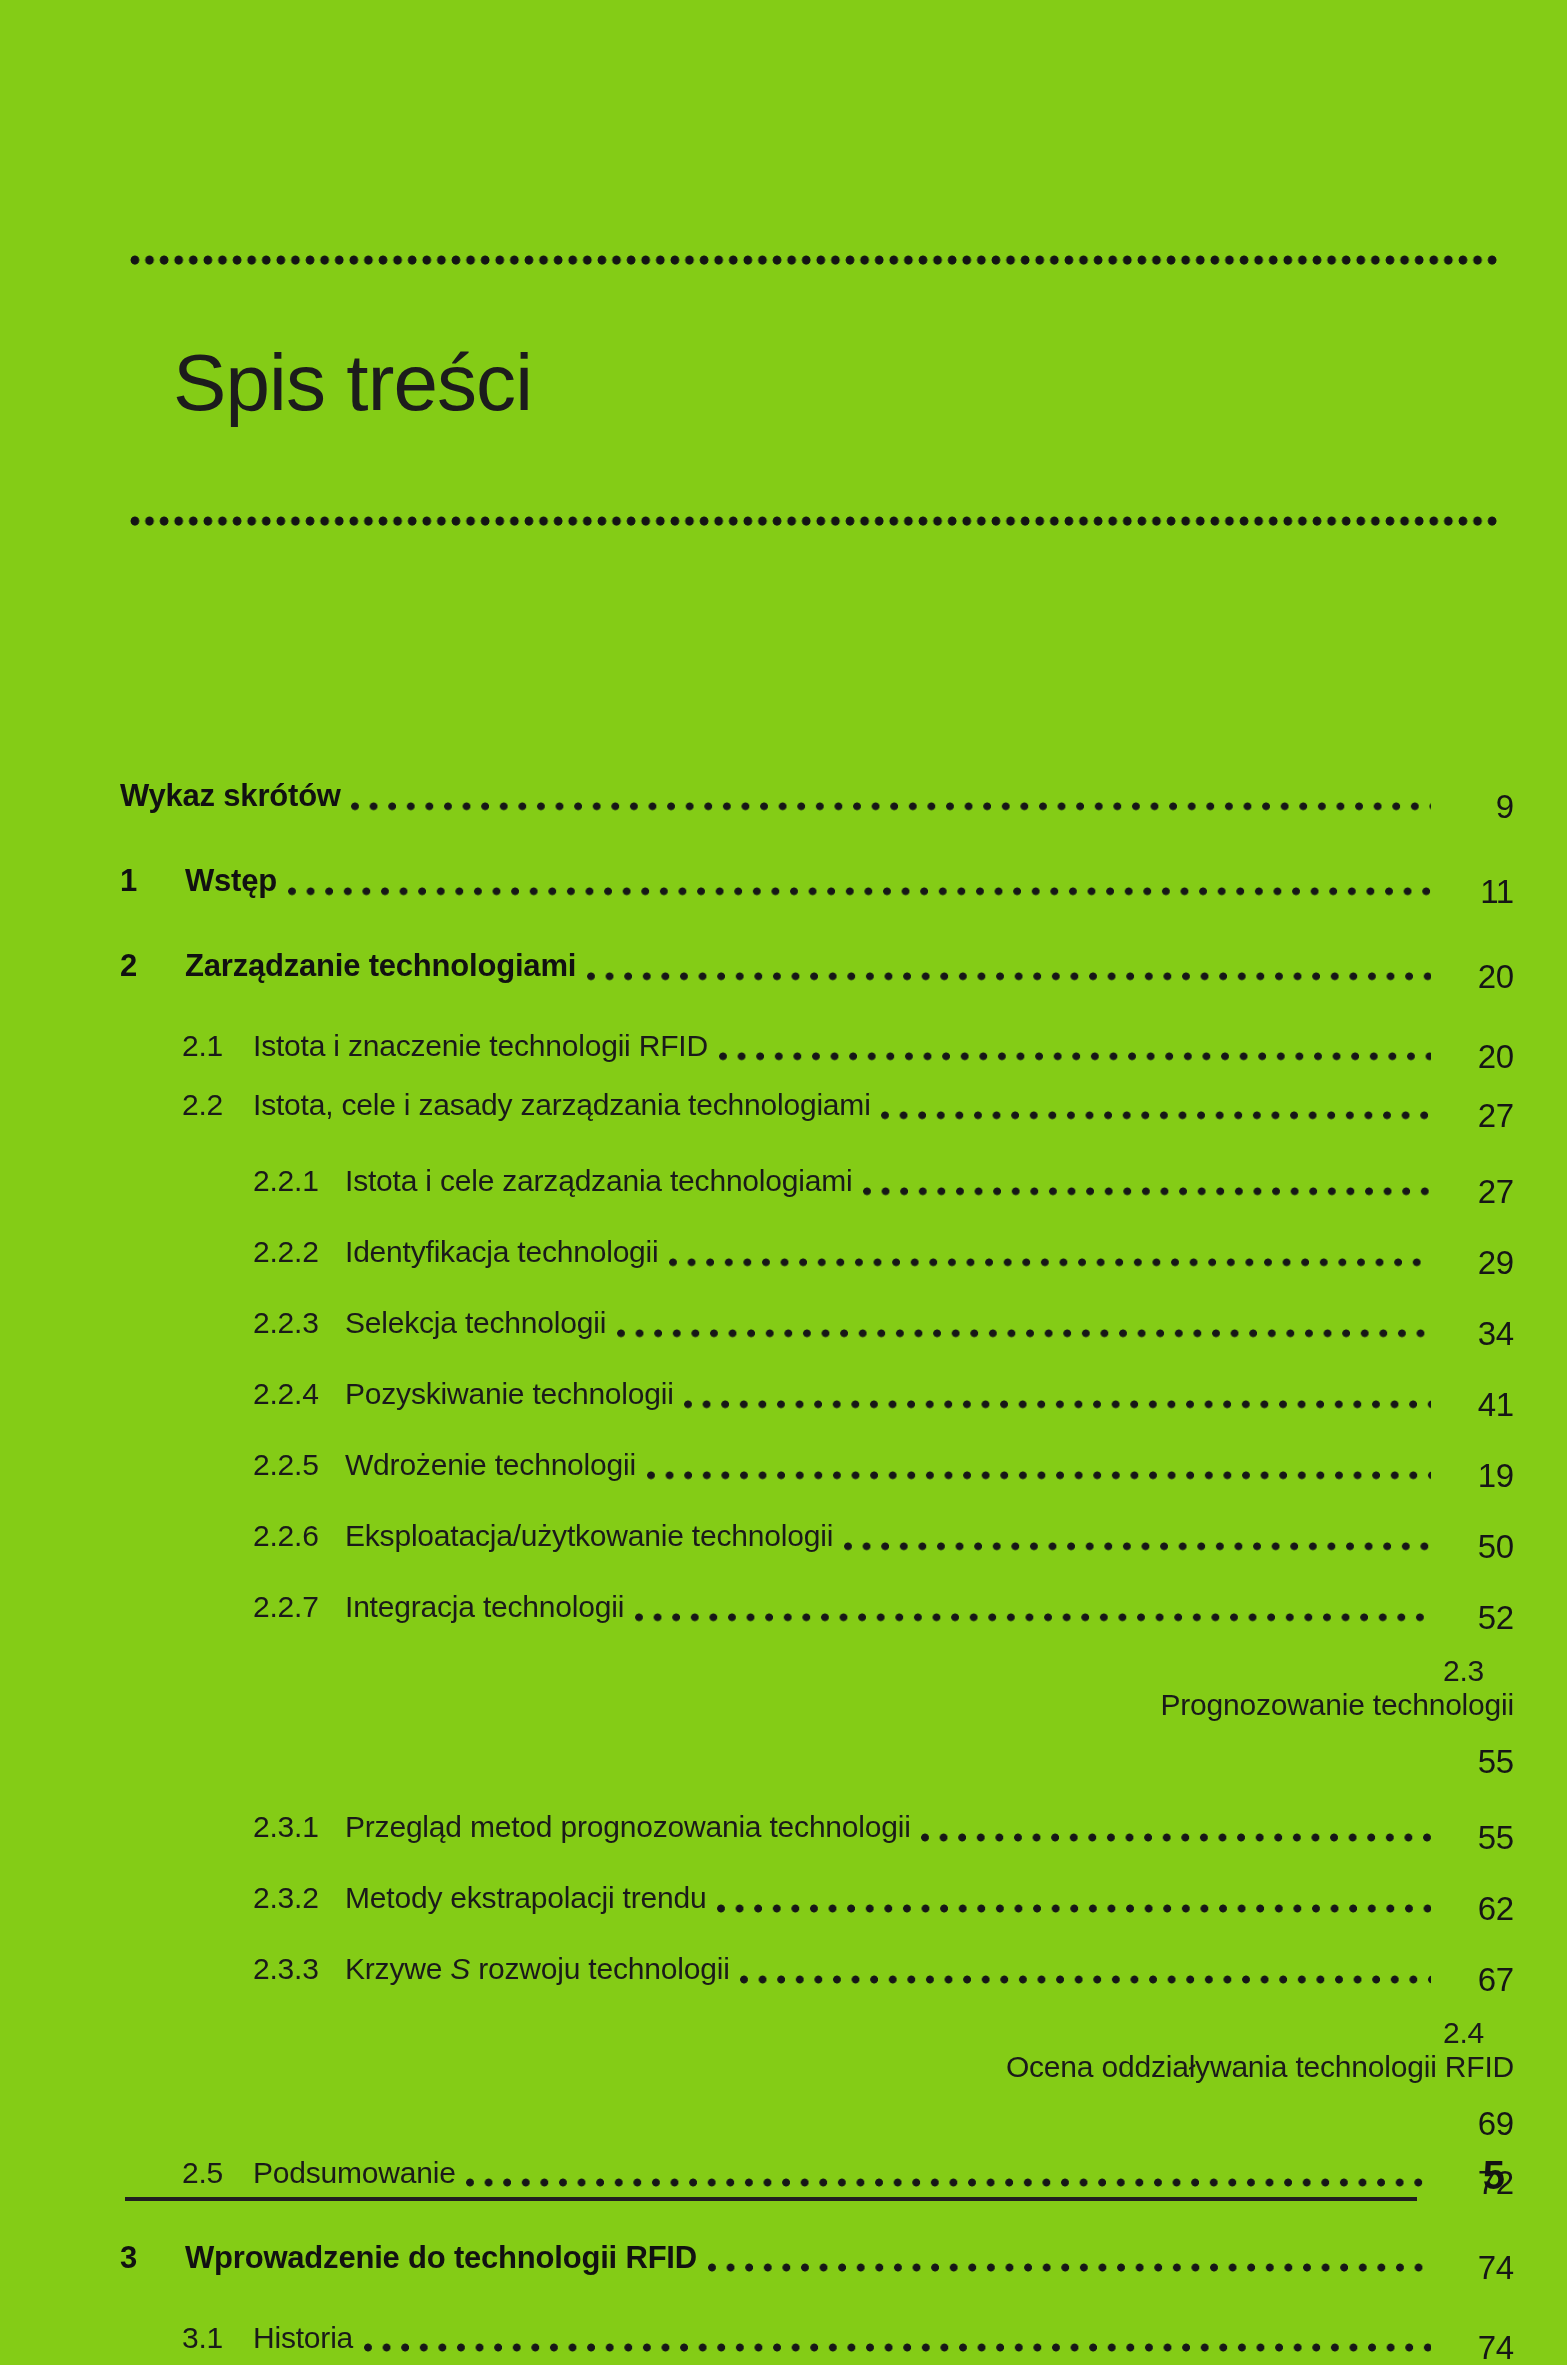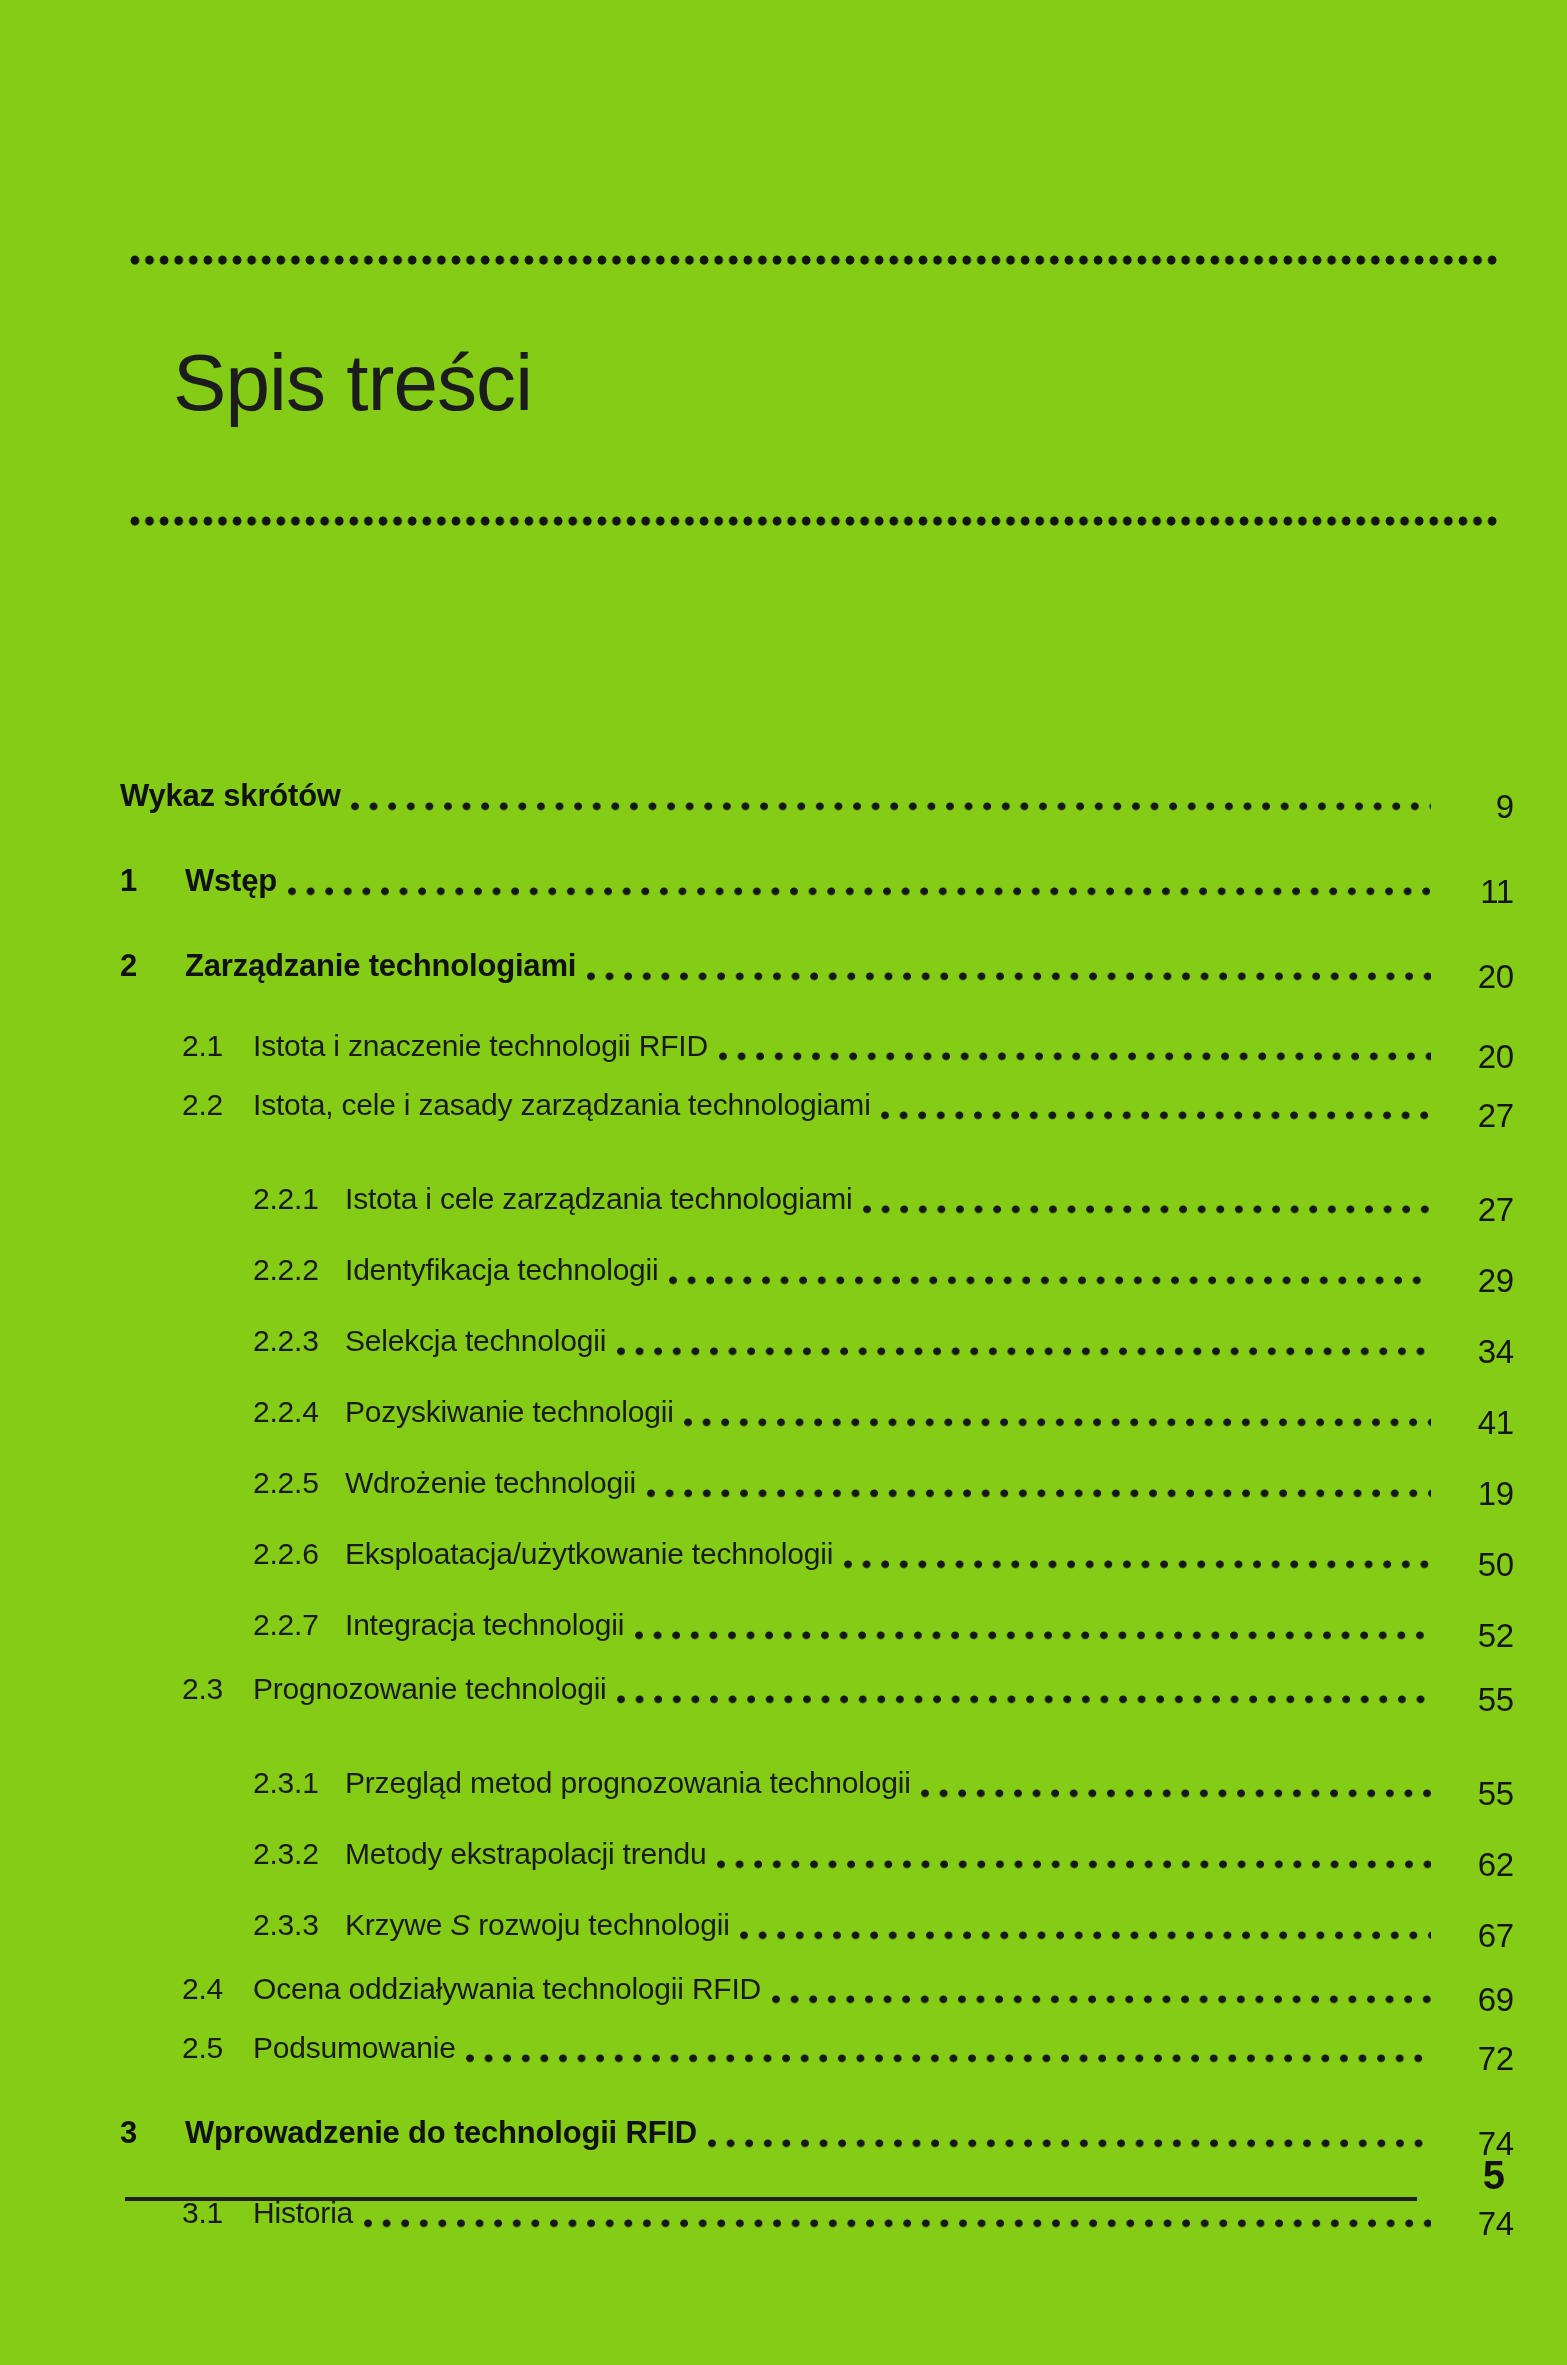--- a/index.html
+++ b/index.html
@@ -56,22 +56,22 @@
     align-items: flex-end;
     font-size: 30px;
     line-height: 34px;
     letter-spacing: -0.2px;
     white-space: nowrap;
   }
   .toc .row        { margin-top: 37px; }   
   .toc .row.lvl-section    { margin-top: 25px; }
   .toc .row.lvl-chapter    { margin-top: 51px; }
   .toc .row.after-chapter  { margin-top: 46px; }  
-  .toc .row.after-section  { margin-top: 60px; }  
-  .toc .row.sec-after-sub  { margin-top: 30px; }  
+  .toc .row.after-section  { margin-top: 42px; }  
+  .toc .row.sec-after-sub  { margin-top: 30px; flex-direction: column; }  
   .toc .row.first          { margin-top: 4px; }
 
   .row.bold { font-weight: 700; color: #111111; font-size: 31px; }
   .lvl-section    { padding-left: 62px; }
   .lvl-subsection { padding-left: 133px; }
   .num { flex: none; }
   .lvl-chapter    .num { width: 65px; }
   .lvl-section    .num { width: 71px; }
   .lvl-subsection .num { width: 92px; }
   .title { flex: none; }

